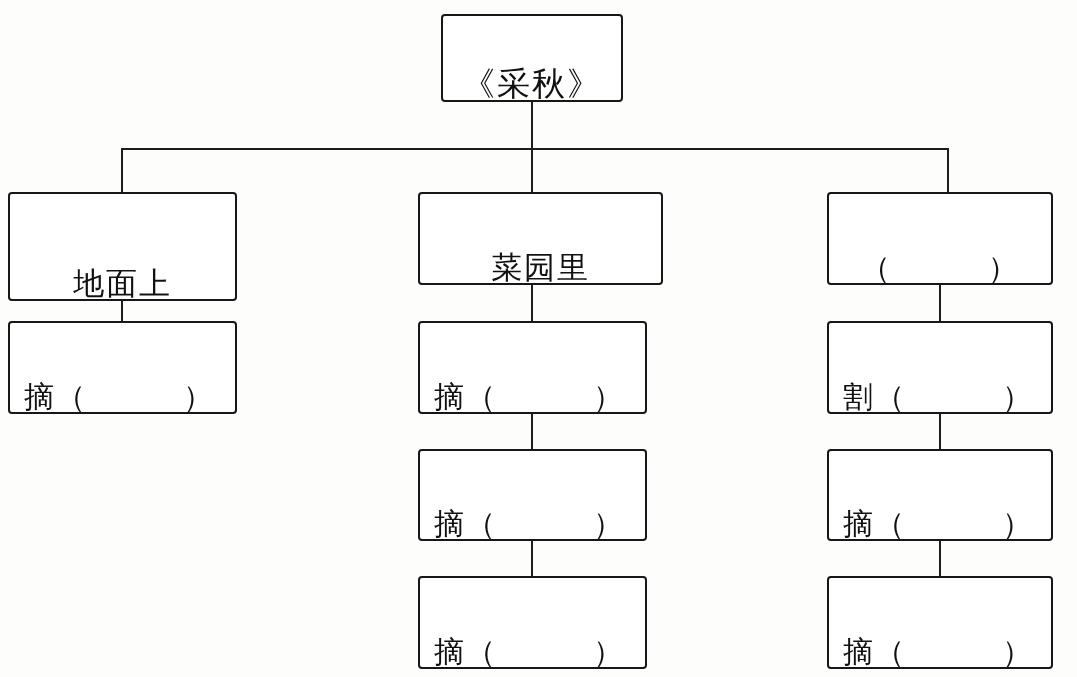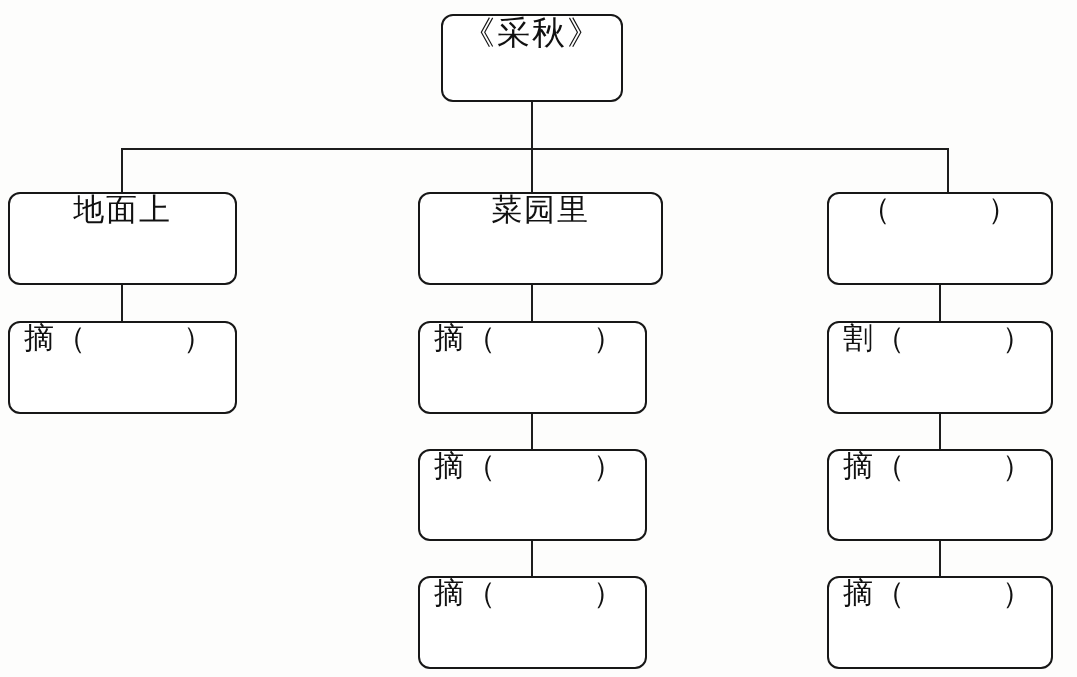--- a/index.html
+++ b/index.html
@@ -22,24 +22,24 @@
     background: #1d1d1d;
   }
   .line-v { width: 2px; }
   .line-h { height: 2px; }
 
   
   .node {
     position: absolute;
     box-sizing: border-box;
     border: 2px solid #171717;
-    border-radius: 12px;
+    border-radius: 4px;
     background: #ffffff;
     display: flex;
-    align-items: flex-start;
+    align-items: flex-end;
     color: #111111;
     letter-spacing: 0.06em;
   }
   .node.center { justify-content: center; }
   .node.left   { justify-content: flex-start; }
 
   .node-label {
     display: block;
     white-space: pre;
     line-height: 1;
@@ -75,21 +75,21 @@
   <div class="line line-v" style="left:531px; top:541px; height:35px;"></div>
 
   <div class="line line-v" style="left:939px; top:285px; height:36px;"></div>
   <div class="line line-v" style="left:939px; top:414px; height:35px;"></div>
   <div class="line line-v" style="left:939px; top:541px; height:35px;"></div>
 
   <div class="node center root-node" style="left:441px; top:14px; width:182px; height:88px;">
     <span class="node-label">《采秋》</span>
   </div>
 
-  <div class="node center place-node clip-left" style="left:8px; top:192px; width:229px; height:93px;">
+  <div class="node center place-node clip-left" style="left:8px; top:192px; width:229px; height:109px;">
     <span class="node-label">地面上</span>
   </div>
 
   <div class="node center place-node" style="left:418px; top:192px; width:245px; height:93px;">
     <span class="node-label">菜园里</span>
   </div>
 
   <div class="node center blank-node" style="left:827px; top:192px; width:226px; height:93px;">
     <span class="node-label">（　　　）</span>
   </div>

